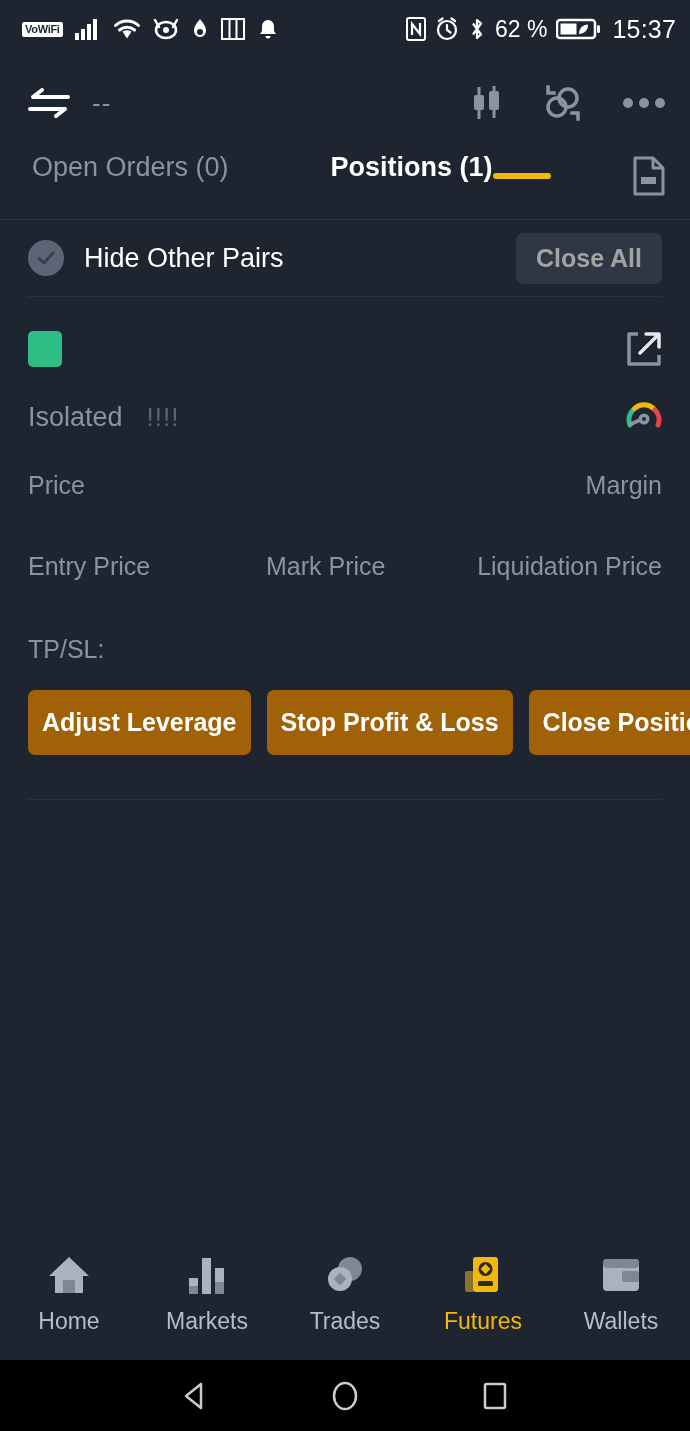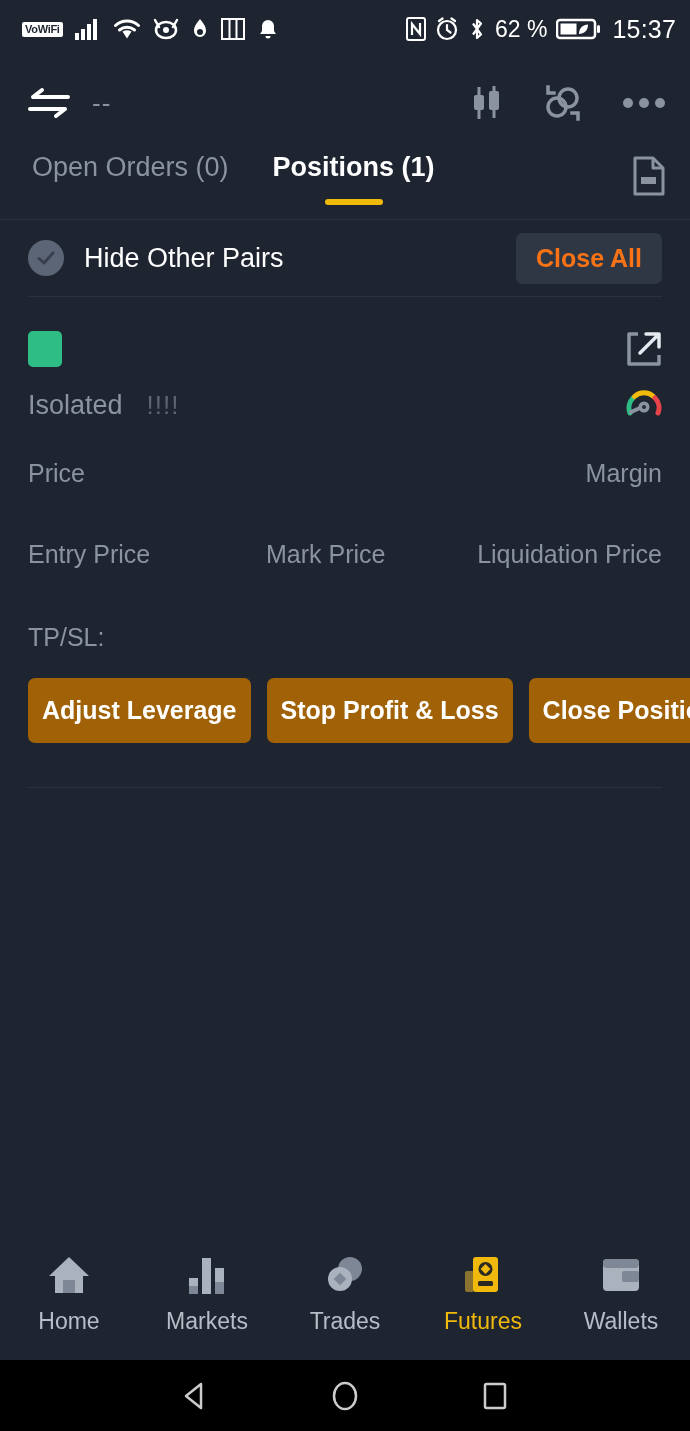--- a/index.html
+++ b/index.html
@@ -55,21 +55,21 @@
     flex:0 0 72px;
     display:flex; align-items:flex-start;
     padding:0 24px 0 32px;
     position:relative;
     border-bottom:1px solid #2a3240;
   }
   .tab {
     position:relative;
     padding:4px 0 0 0;
     margin-right:44px;
-    display:flex; flex-direction:column; align-items:center;
+    display:flex; flex-direction:row; align-items:center;
   }
   .tab-label { font-size:27px; color:#8b93a1; white-space:nowrap; }
   .tab.active .tab-label { color:#ffffff; font-weight:bold; }
   .tab-underline {
     margin-top:16px;
     width:58px; height:6px; border-radius:3px;
     background:transparent;
   }
   .tab.active .tab-underline { background:#f0b90b; }
   .tabs-spacer { flex:1; }
@@ -85,21 +85,21 @@
     width:36px; height:36px; border-radius:50%;
     background:#5b6575;
     display:flex; align-items:center; justify-content:center;
     flex:0 0 36px;
   }
   .hide-label {
     color:#ffffff; font-size:27px; margin-left:20px;
   }
   .hiderow-spacer { flex:1; }
   .close-all {
-    background:#2f3744; color:#f97316;
+    background:#2f3744; color:#a3a3a3;
     font-size:25px; font-weight:bold;
     padding:11px 20px; border-radius:7px;
     border:none;
   }
 
   .divider-inset {
     height:1px; background:#2a3240;
     margin:0 28px;
     flex:0 0 1px;
   }
@@ -109,21 +109,21 @@
   .pos-top {
     display:flex; align-items:flex-start; justify-content:space-between;
     padding-top:34px;
   }
   .side-chip {
     width:34px; height:36px; border-radius:5px;
     background:#2ebd85;
   }
   .pos-meta {
     display:flex; align-items:center; justify-content:space-between;
-    margin-top:20px;
+    margin-top:32px;
   }
   .pos-meta-left { display:flex; align-items:baseline; gap:24px; }
   .margin-mode { color:#8b93a1; font-size:27px; }
   .leverage { color:#5c6471; font-size:26px; letter-spacing:1px; }
 
   .row-kv {
     display:flex; align-items:center; justify-content:space-between;
     margin-top:36px;
   }
   .kv-label { color:#8b93a1; font-size:25px; }

